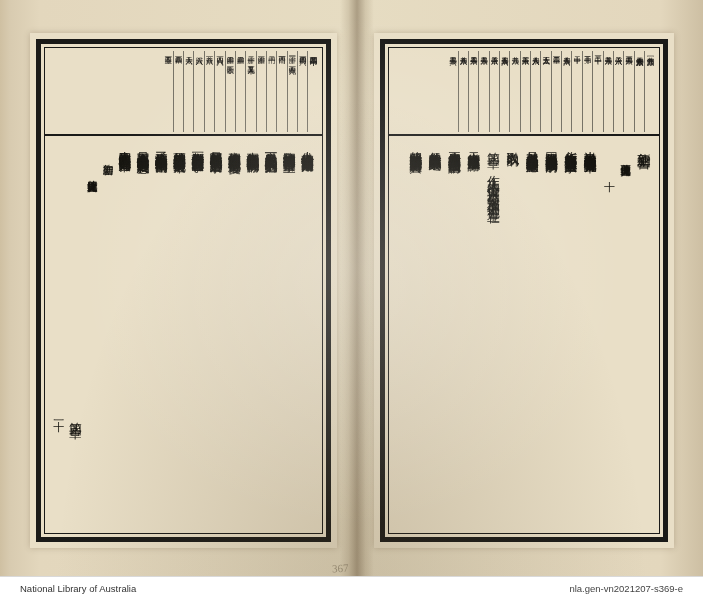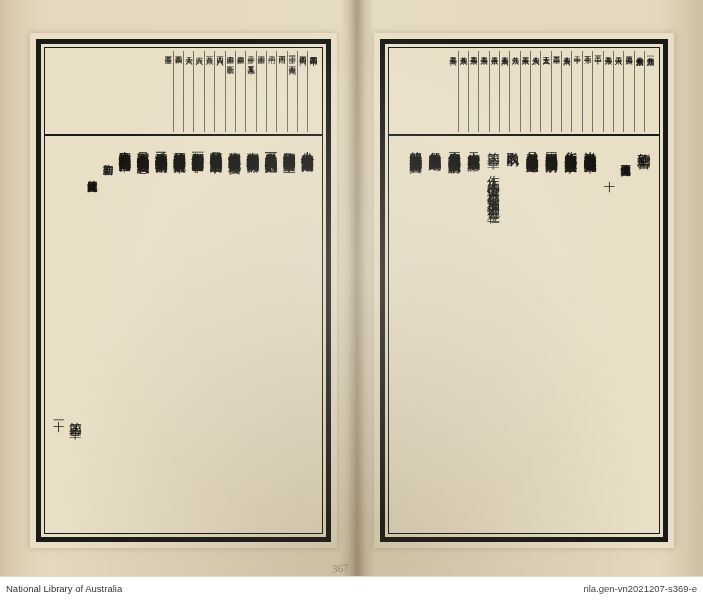--- a/index.html
+++ b/index.html
@@ -161,21 +161,21 @@
   
   .footer {
     position: absolute;
     left: 0; right: 0; bottom: 0;
     height: 24px;
     background: #ffffff;
     border-top: 1px solid #d9d9d9;
     display: flex;
     align-items: center;
     justify-content: space-between;
-    padding: 0 6px;
+    padding: 0 20px;
     box-sizing: border-box;
     font-family: "Liberation Sans", sans-serif;
     font-size: 9.5px;
     color: #333333;
   }
   .footer .right { color: #444444; }
 
   
   .pencil {
     position: absolute;

